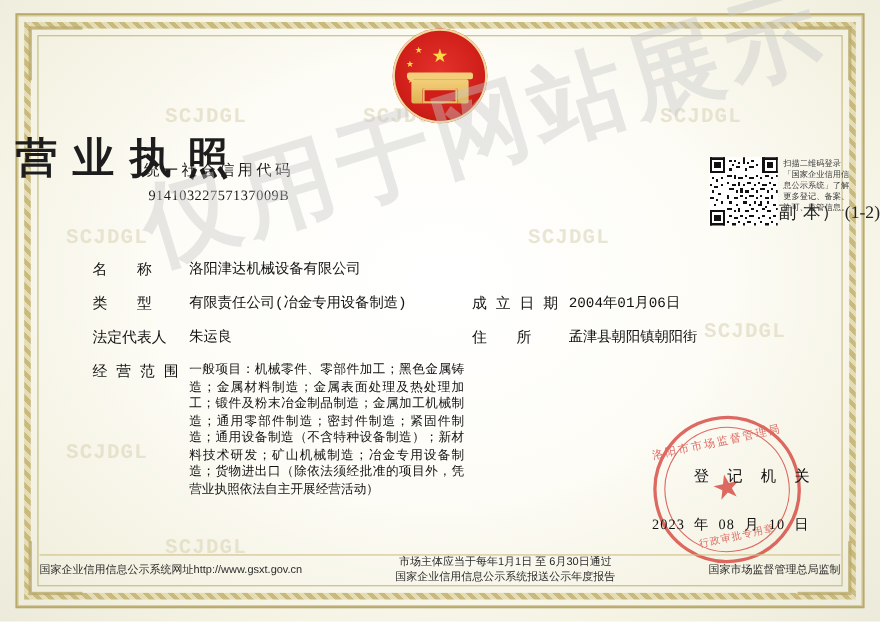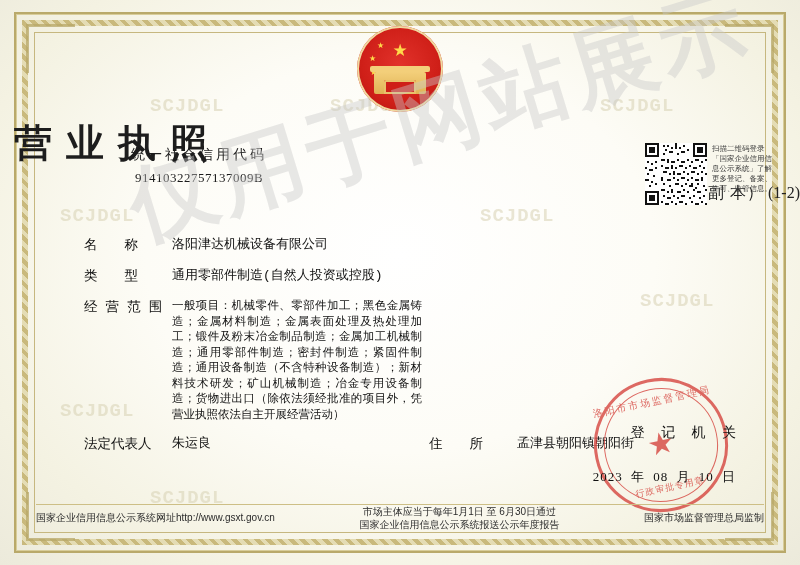--- a/index.html
+++ b/index.html
@@ -347,39 +347,43 @@
     <div class="row">
       <div class="col-left">
         <div class="lbl">名　　称</div>
         <div class="val">洛阳津达机械设备有限公司</div>
       </div>
     </div>
 
     <div class="row">
       <div class="col-left">
         <div class="lbl">类　　型</div>
-        <div class="val">通用零部件制造(自然人投资或控股)</div>
+        <div class="val">有限责任公司(冶金专用设备制造)</div>
+      </div>
+      <div class="col-right">
+        <div class="lbl">成 立 日 期</div>
+        <div class="val">2004年01月06日</div>
+      </div>
+    </div>
+
+    <div class="row">
+      <div class="col-left">
+        <div class="lbl">法定代表人</div>
+        <div class="val">朱运良</div>
+      </div>
+      <div class="col-right">
+        <div class="lbl">住　　所</div>
+        <div class="val">孟津县朝阳镇朝阳街</div>
       </div>
     </div>
 
     <div class="row">
       <div class="col-left">
         <div class="lbl">经 营 范 围</div>
         <div class="val scope-val">一般项目：机械零件、零部件加工；黑色金属铸造；金属材料制造；金属表面处理及热处理加工；锻件及粉末冶金制品制造；金属加工机械制造；通用零部件制造；密封件制造；紧固件制造；通用设备制造（不含特种设备制造）；新材料技术研发；矿山机械制造；冶金专用设备制造；货物进出口（除依法须经批准的项目外，凭营业执照依法自主开展经营活动）</div>
-      </div>
-    </div>
-
-    <div class="row">
-      <div class="col-left">
-        <div class="lbl">法定代表人</div>
-        <div class="val">朱运良</div>
-      </div>
-      <div class="col-right">
-        <div class="lbl">住　　所</div>
-        <div class="val">孟津县朝阳镇朝阳街</div>
       </div>
     </div>
 
   </div>
 
   <div class="seal">
     <div class="ring"></div>
     <div class="txt-top">洛阳市市场监督管理局</div>
     <div class="star">★</div>
     <div class="txt-bot">行政审批专用章</div>

